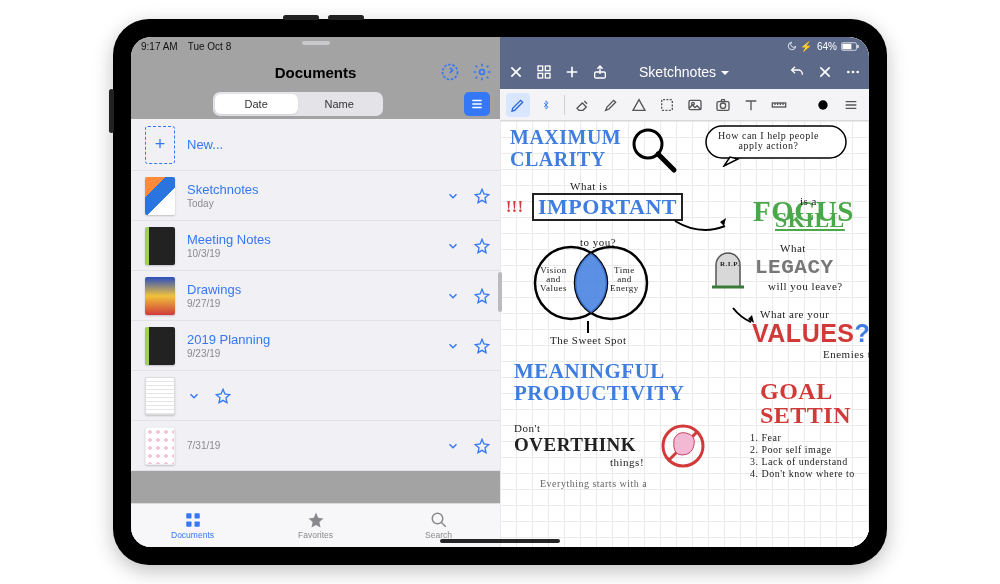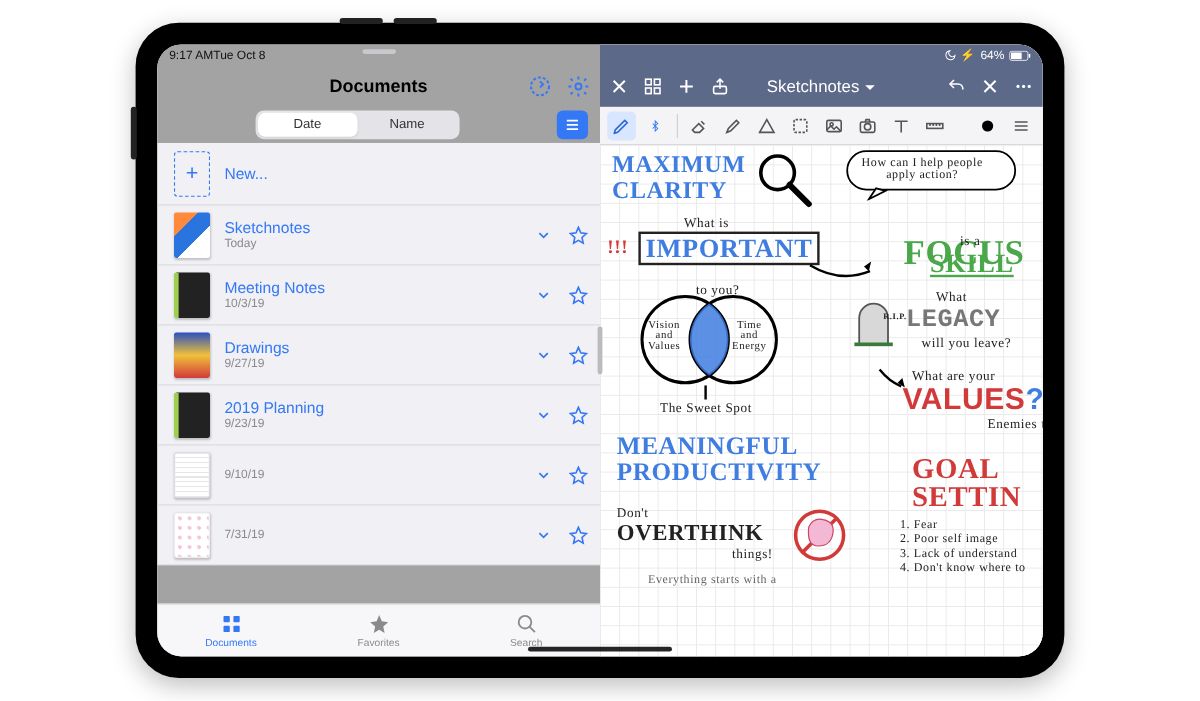--- a/index.html
+++ b/index.html
@@ -15,21 +15,21 @@
   .hw-top1 { top:-4px; left:170px; width:36px; height:5px; }
   .hw-top2 { top:-4px; left:215px; width:36px; height:5px; }
   .hw-side { left:-4px; top:70px; width:5px; height:44px; }
 
   .screen { width:100%; height:100%; background:#fff; border-radius:20px; overflow:hidden; display:flex; position:relative; }
   .leftpane { width:50%; height:100%; background:#a3a3a3; display:flex; flex-direction:column; position:relative; }
   .rightpane { width:50%; height:100%; background:#fff; display:flex; flex-direction:column; position:relative; }
 
   
   .status-left { height:18px; display:flex; align-items:center; padding:0 10px; font-size:10px; color:#111; font-weight:500; }
-  .status-left span+span { margin-left:0; }
+  .status-left span+span { margin-left:10px; }
   .drag-pill { position:absolute; left:50%; top:4px; transform:translateX(-50%); width:28px; height:4px; background:#c9c9cd; border-radius:3px; }
 
   
   .lhead { height:34px; display:flex; align-items:center; justify-content:center; position:relative; }
   .lhead-title { font-size:15px; font-weight:600; color:#000; }
   .lhead-icons { position:absolute; right:8px; display:flex; gap:12px; }
   .icon-btn { width:20px; height:20px; display:flex; align-items:center; justify-content:center; color:#3478f6; }
 
   .seg-row { height:30px; display:flex; align-items:center; padding:0 10px; gap:10px; }
   .seg { flex:0 0 170px; margin:4px auto; height:24px; background:#e3e3e8; border-radius:7px; display:flex; padding:2px; font-size:11px; }
@@ -207,23 +207,20 @@
                   <path d="M6 9l6 6 6-6"></path>
                 </svg>
               <svg class="star" viewBox="0 0 24 24" fill="none" stroke="currentColor" stroke-width="2">
                   <path d="M12 2l2.9 6.9L22 10l-5.5 4.8L18 22l-6-3.5L6 22l1.5-7.2L2 10l7.1-1.1z"></path>
                 </svg>
             </div>
           </div>
 
           <div class="row">
             <div class="thumb th-doc"></div>
-            <div class="row-text">
-              <div class="row-sub">9/10/19</div>
-            </div>
             <div class="row-actions">
               <svg class="chev" viewBox="0 0 24 24" fill="none" stroke="currentColor" stroke-width="2.5">
                   <path d="M6 9l6 6 6-6"></path>
                 </svg>
               <svg class="star" viewBox="0 0 24 24" fill="none" stroke="currentColor" stroke-width="2">
                   <path d="M12 2l2.9 6.9L22 10l-5.5 4.8L18 22l-6-3.5L6 22l1.5-7.2L2 10l7.1-1.1z"></path>
                 </svg>
             </div>
           </div>
 
@@ -439,21 +436,21 @@
 Values</div>
           <div class="sk black small" style="left:110px; top:145px; font-size:9px; text-align:center;">Time
 and
 Energy</div>
           <div class="sk black small" style="left:50px; top:214px;">The Sweet Spot</div>
 
           <svg style="position:absolute; left:210px; top:128px;" width="36" height="40">
               <path d="M6 38 V16 a12 12 0 0 1 24 0 V38 z" fill="#d8d8d8" stroke="#555" stroke-width="1.5"></path>
               <path d="M2 38h32" stroke="#3a7a3a" stroke-width="3"></path>
             </svg>
-          <div class="sk black" style="left:220px; top:140px; font-size:7px;margin-left:16px;">R.I.P.</div>
+          <div class="sk black" style="left:220px; top:140px; font-size:7px;">R.I.P.</div>
           <div class="sk black small" style="left:280px; top:122px;">What</div>
           <div class="sk" style="left:255px; top:136px; font-size:21px; color:#777;font-family:Liberation Mono, monospace;">LEGACY</div>
           <div class="sk black small" style="left:268px; top:160px;">will you leave?</div>
 
           <div class="sk black small" style="left:260px; top:188px;">What are your</div>
           <div class="sk red" style="left:252px; top:200px; font-size:25px;"><span>VALUES</span><span class="blue">?</span></div>
 
           <div class="sk blue" style="left:14px; top:240px; font-size:21px;">MEANINGFUL</div>
           <div class="sk blue" style="left:14px; top:262px; font-size:21px;">PRODUCTIVITY</div>
 

